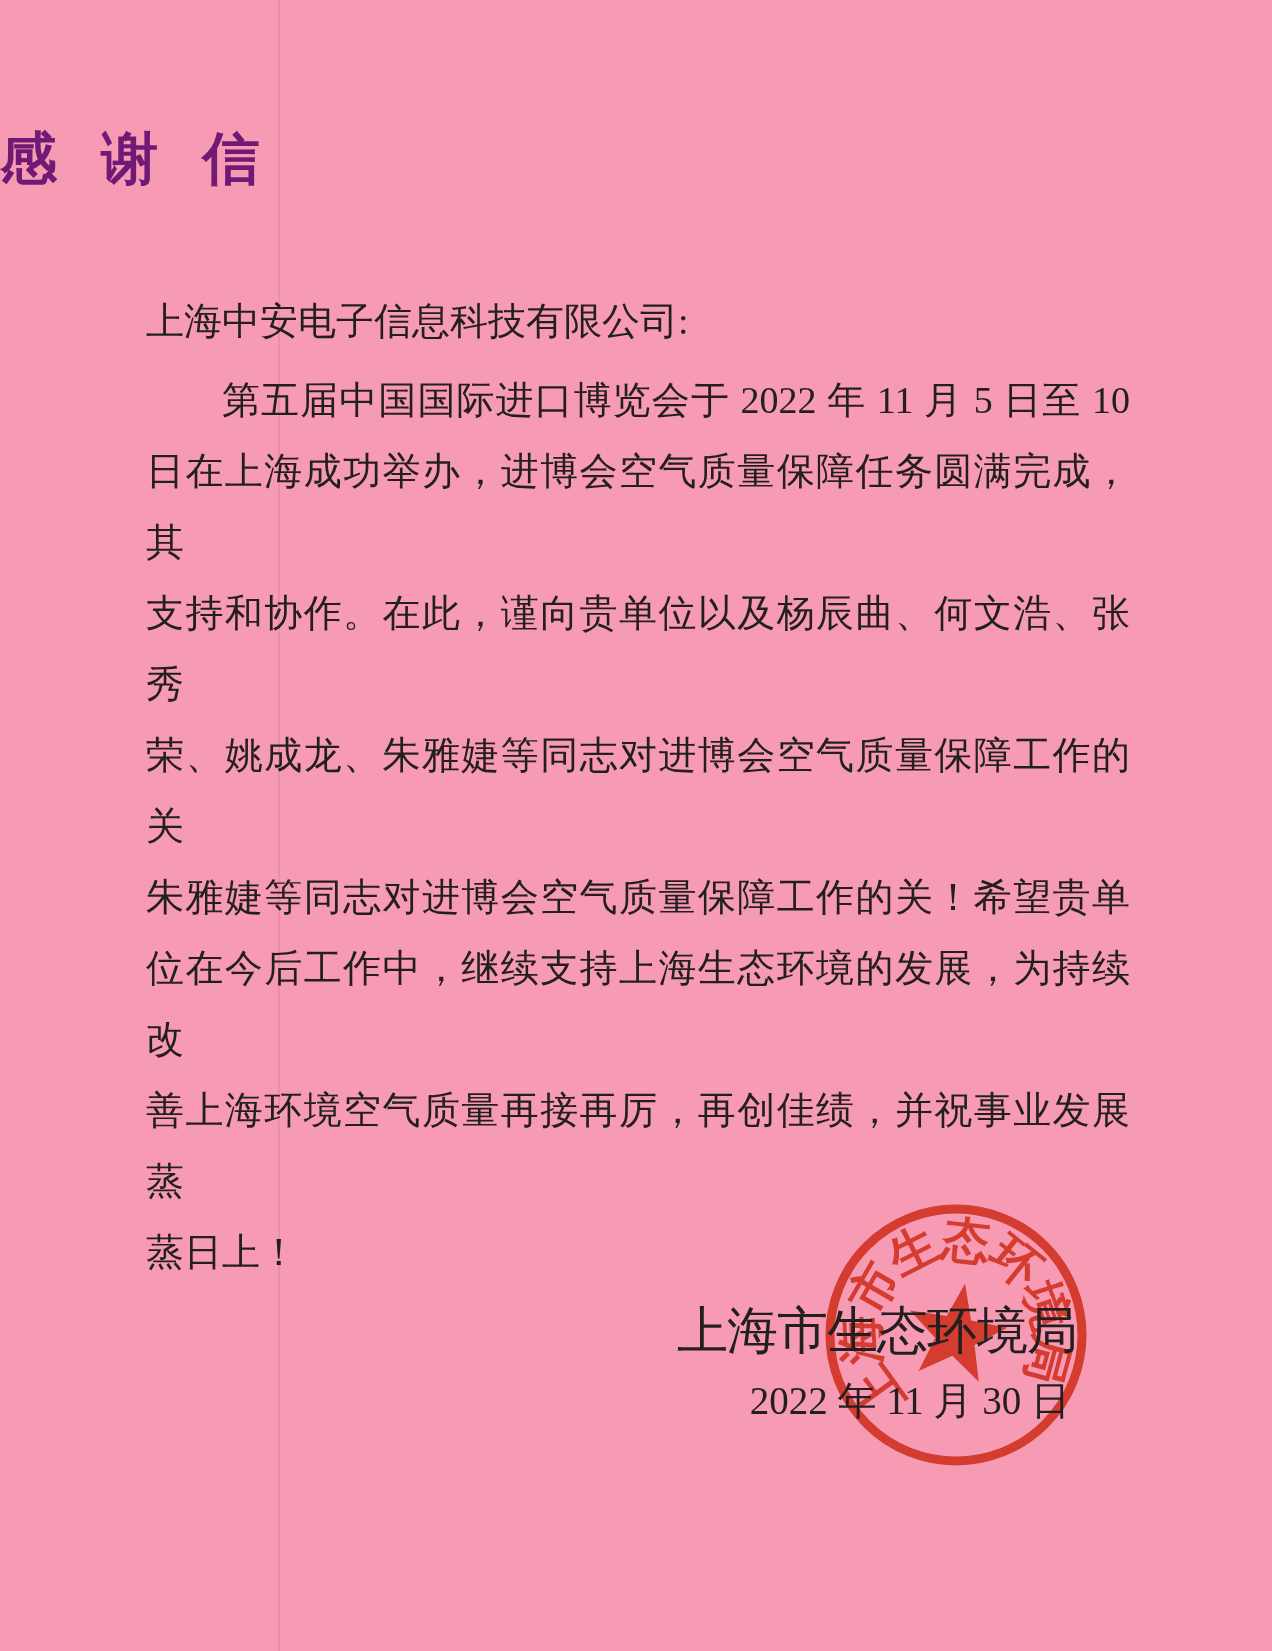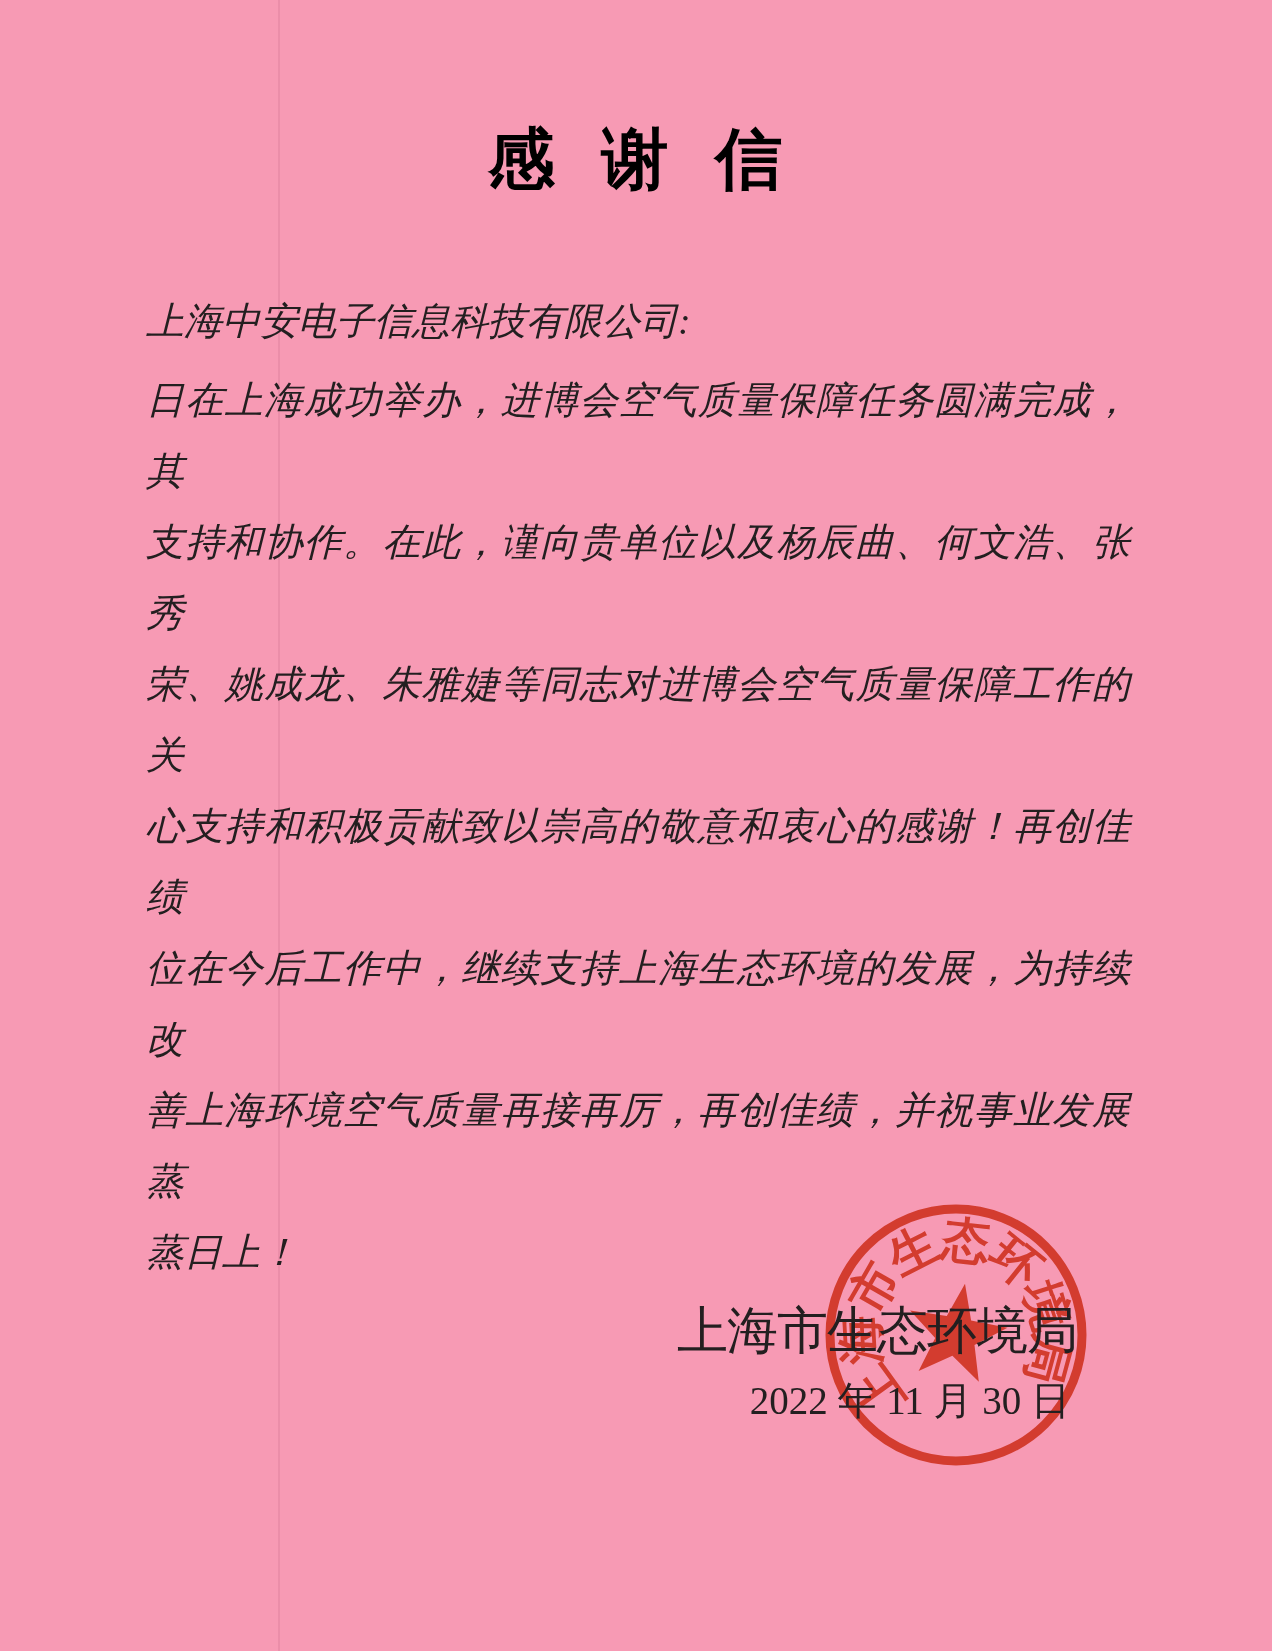--- a/index.html
+++ b/index.html
@@ -24,40 +24,39 @@
     left: 278px; top: 0;
     width: 2px; height: 100%;
     background: rgba(140, 40, 80, 0.10);
   }
   .title {
     position: absolute;
     top: 118px; left: 0;
     width: 100%;
     height: 82px;
     line-height: 82px;
-    text-align: center;
-    font-size: 67px;
+    text-align: left;
+    font-size: 57px;
     font-weight: bold;
     word-spacing: 26px;
     letter-spacing: 2px;
-    color: #000000;
+    color: #701a75;
   }
   .body {
     position: absolute;
     left: 146px;
     top: 286px;
     width: 984px;
     font-size: 38px;
   }
   .line {
     min-height: 71px;
     line-height: 71px;
     white-space: nowrap;
     text-align: left;
-    font-style: italic;
   }
   .line.j {
     white-space: normal;
     text-align: justify;
     text-align-last: justify;
     text-justify: inter-character;
   }
   .line.ind { padding-left: 76px; }
   .line:first-child { margin-bottom: 8px; }
   .signature {
@@ -103,24 +102,25 @@
 </head>
 <body>
 
 <div class="page">
   <div class="fold"></div>
 
   <h1 class="title">感 谢 信</h1>
 
   <div class="body">
       <div class="line">上海中安电子信息科技有限公司:</div>
+      <div class="line j ind">第五届中国国际进口博览会于 2022 年 11 月 5 日至 10</div>
       <div class="line j">日在上海成功举办，进博会空气质量保障任务圆满完成，其</div>
       <div class="line j">支持和协作。在此，谨向贵单位以及杨辰曲、何文浩、张秀</div>
       <div class="line j">荣、姚成龙、朱雅婕等同志对进博会空气质量保障工作的关</div>
-      <div class="line j">心支持和积极贡献致以崇高的敬意和衷心的感谢！再创佳绩</div>
+      <div class="line j">朱雅婕等同志对进博会空气质量保障工作的关！希望贵单</div>
       <div class="line j">位在今后工作中，继续支持上海生态环境的发展，为持续改</div>
       <div class="line j">善上海环境空气质量再接再厉，再创佳绩，并祝事业发展蒸</div>
       <div class="line">蒸日上！</div>
     </div>
 
   <div class="seal">
     <svg id="seal-svg" viewBox="-140 -140 280 280" xmlns="http://www.w3.org/2000/svg">
       <circle cx="0" cy="0" r="126"></circle>
       <polygon id="seal-star" points="9.0,-51.2 -9.2,-18.9 -45.9,-24.4 -20.8,2.9 -37.4,36.1 -3.6,20.7 22.8,46.7 18.5,9.9 51.5,-7.2 15.1,-14.6"></polygon>
     <text transform="translate(-76.9 55.8) rotate(-126.0)">上</text>

